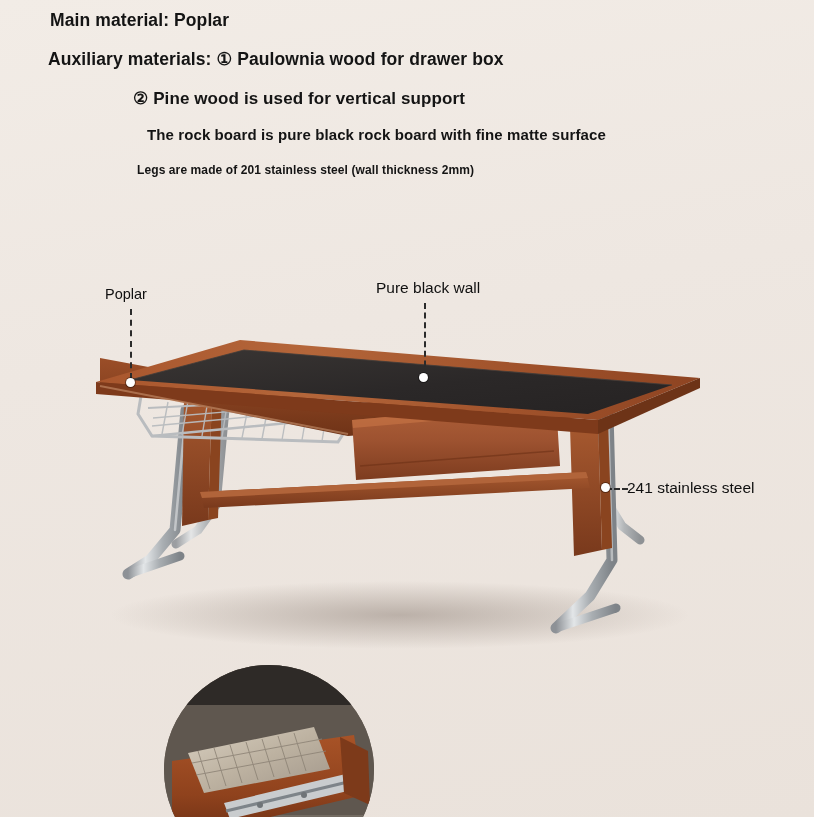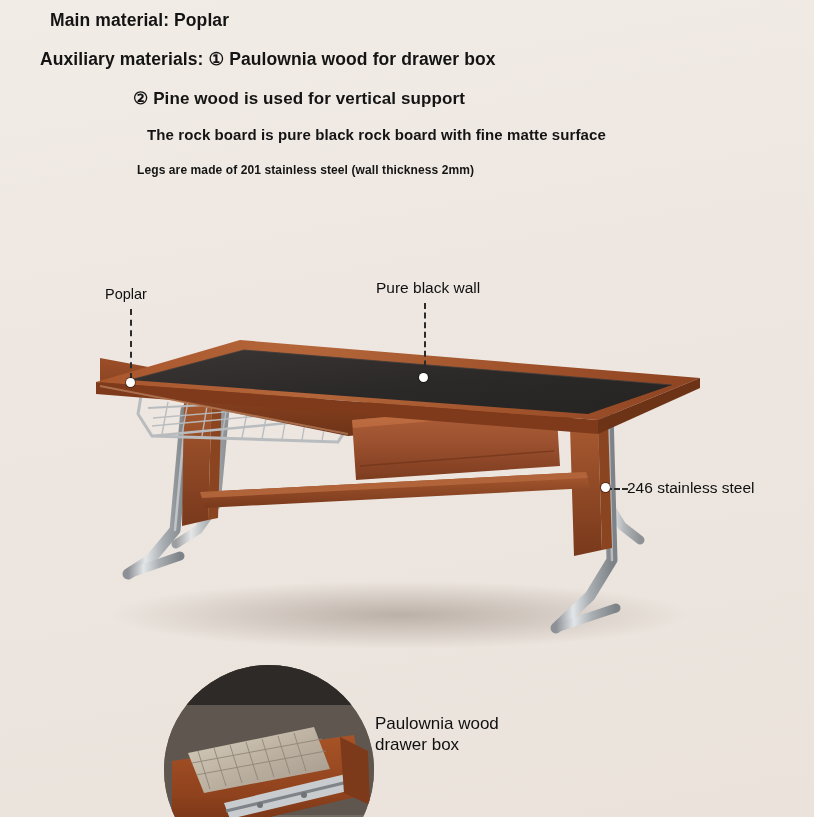--- a/index.html
+++ b/index.html
@@ -29,21 +29,21 @@
     width: 814px;
   }
   .spec-line {
     position: absolute;
     white-space: nowrap;
     font-weight: bold;
     color: #141414;
     letter-spacing: 0.1px;
   }
   .l1 { left: 50px;  top: 10px;  font-size: 17.5px; }
-  .l2 { left: 40px;  top: 49px;  font-size: 17.5px; }
+  .l2 { left: 48px;  top: 49px;  font-size: 17.5px; }
   .l3 { left: 133px; top: 88px;  font-size: 17px; }
   .l4 { left: 147px; top: 126px; font-size: 15px; }
   .l5 { left: 137px; top: 163px; font-size: 12px; }
 
   
   .callout {
     position: absolute;
     font-weight: normal;
     color: #101010;
     white-space: nowrap;
@@ -226,28 +226,24 @@
   </div>
 
   <div class="callout c-poplar">Poplar</div>
   <div class="leader lead-poplar"></div>
   <div class="dot dot-poplar"></div>
 
   <div class="callout c-slate">Pure black wall</div>
   <div class="leader lead-slate"></div>
   <div class="dot dot-slate"></div>
 
-  <div class="callout c-steel">246 stainless steel</div>
+  <div class="callout c-steel">241 stainless steel</div>
   <div class="leader-h lead-steel"></div>
   <div class="dot dot-steel"></div>
 
-  <div class="callout c-drawer">
-    <div>Paulownia wood</div>
-    <div>drawer box</div>
-  </div>
 
   <div class="inset">
     <svg width="210" height="210" viewBox="0 0 210 210" xmlns="http://www.w3.org/2000/svg">
       <defs>
         <linearGradient id="insetWood" x1="0" y1="0" x2="0" y2="1">
           <stop offset="0%" stop-color="#a85327"></stop>
           <stop offset="60%" stop-color="#8f421d"></stop>
           <stop offset="100%" stop-color="#6e3014"></stop>
         </linearGradient>
         <linearGradient id="insetPaulownia" x1="0" y1="0" x2="1" y2="1">

